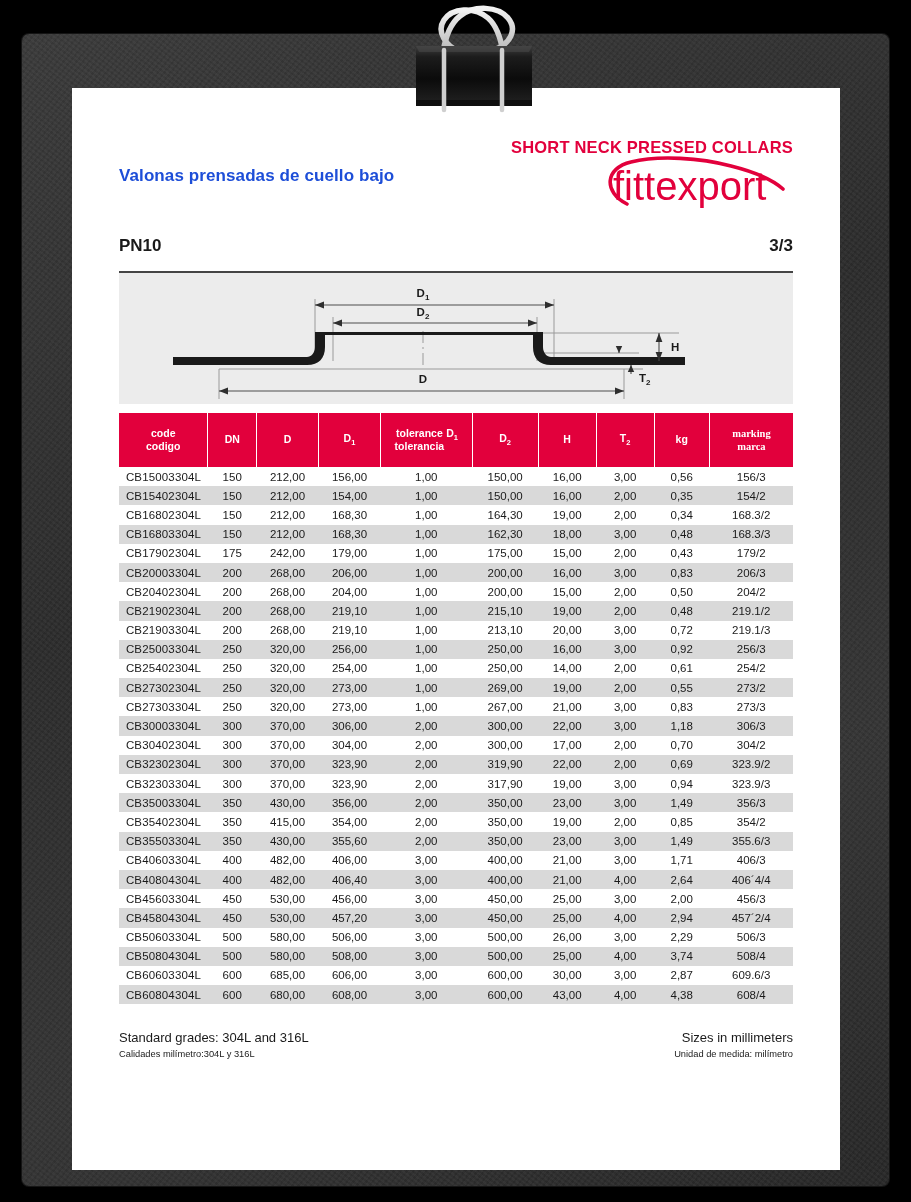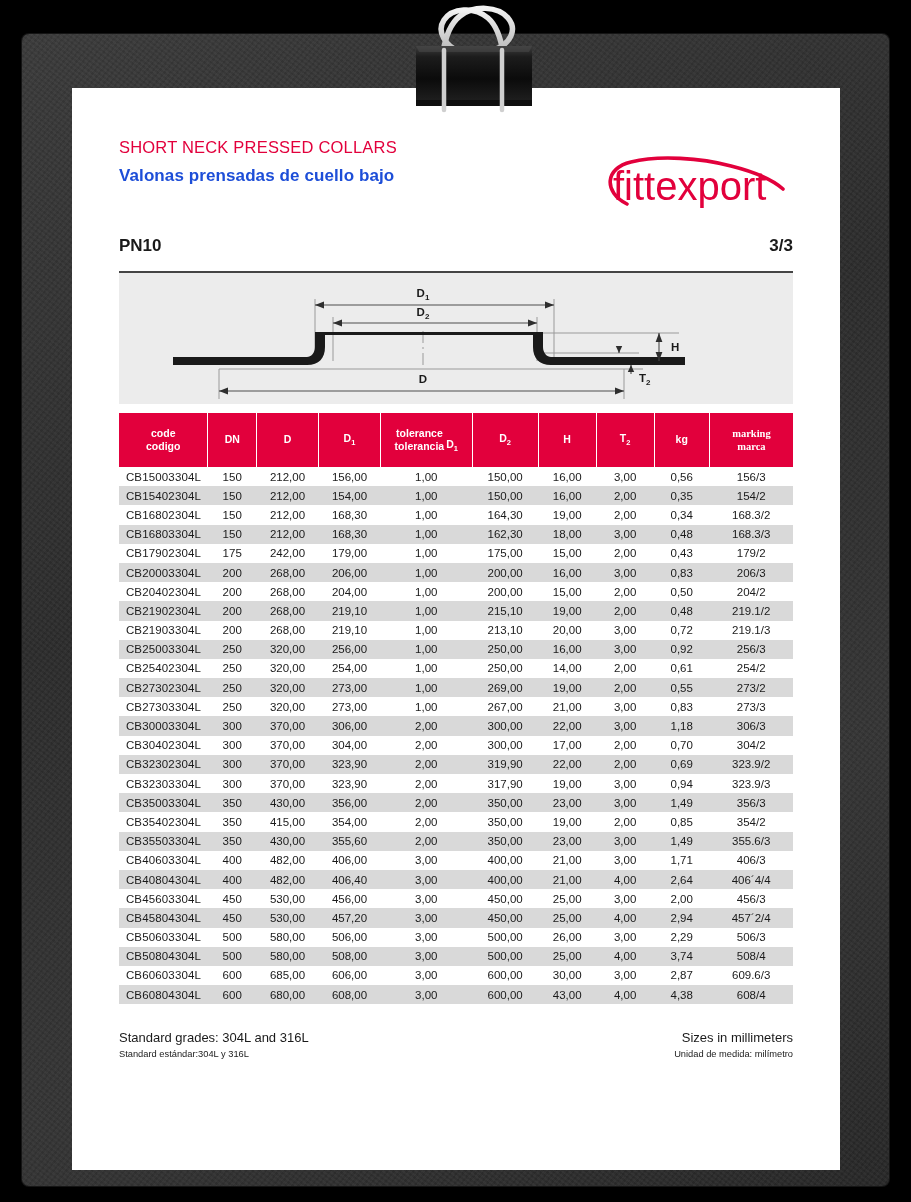--- a/index.html
+++ b/index.html
@@ -66,25 +66,26 @@
     height: 990px;
   }
 
   
   .head-row {
     position: relative;
     height: 74px;
   }
   .title-en {
     font-size: 16.5px;
-    font-weight: normal;
+    font-weight: bold;
     color: #e2003c;
     letter-spacing: .2px;
     margin: 0;
     line-height: 1.2;
+    text-align: right;
   }
   .title-es {
     font-size: 17px;
     font-weight: bold;
     color: #1d4ed8;
     letter-spacing: .1px;
     margin: 8px 0 0 0;
     line-height: 1.2;
   }
   #logo {
@@ -137,21 +138,21 @@
     vertical-align: middle;
     text-align: center;
     border-right: 1px solid #ffffff;
   }
   table.spec thead th:last-child { border-right: none; font-family: Liberation Serif, serif; }
   th.c-code { text-align: left; padding-left: 8px; }
   th.c-mark { text-align: right; padding-right: 9px; }
   th .sub { font-size: 7.5px; vertical-align: sub; }
   th .tol-wrap {
     display: inline-flex;
-    align-items: flex-end;
+    align-items: flex-start;
     justify-content: center;
     gap: 2px;
     line-height: 1.25;
   }
   th .tol-stack { display: block; text-align: center; }
 
   table.spec tbody td {
     font-size: 11.5px;
     color: #1a1a1a;
     padding: 3.6px 2px;
@@ -675,21 +676,21 @@
             <td>4,00</td>
             <td>4,38</td>
             <td class="c-mark">608/4</td>
           </tr>
         </tbody>
     </table>
 
     <div id="footer">
       <div class="foot-col foot-left">
         <div class="l1">Standard grades: 304L and 316L</div>
-        <div class="l2">Standard estándar:304L y 316L</div>
+        <div class="l2">Calidades milímetro:304L y 316L</div>
       </div>
       <div class="foot-col foot-right">
         <div class="l1">Sizes in millimeters</div>
         <div class="l2">Unidad de medida: milímetro</div>
       </div>
     </div>
 
   </div>
 </div>
 

